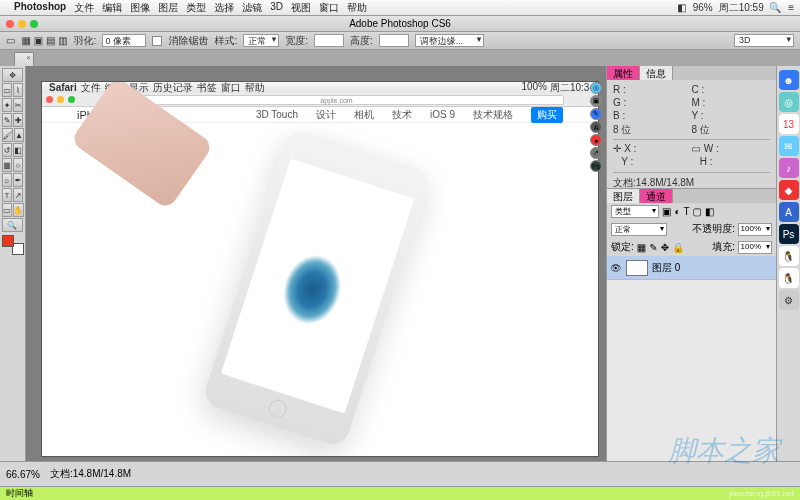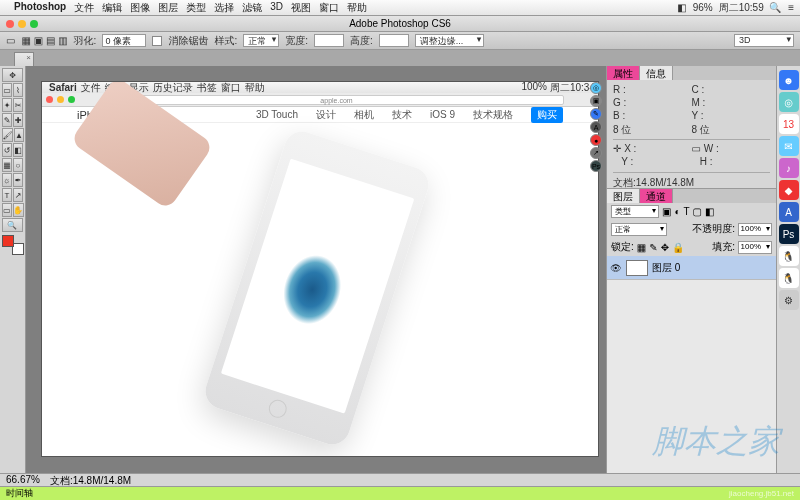--- a/index.html
+++ b/index.html
@@ -63,23 +63,23 @@
 .lopt .sel2{height:13px;border:1px solid #999;background:#fff;padding:0 10px 0 3px;font-size:8px;position:relative;flex:0 0 48px}
 .lopt .sel2::after{content:"▾";position:absolute;right:2px}
 .lopt .spin{width:34px;height:13px;border:1px solid #999;background:#fff;font-size:8px;text-align:right;padding-right:10px;position:relative}
 .lopt .spin::after{content:"▾";position:absolute;right:1px}
 .llist{flex:1;background:#e8e8e8}
 .layer{height:24px;background:#b8ceed;display:flex;align-items:center;gap:4px;padding:0 3px;border-bottom:1px solid #bbb}
 .layer .eye{width:12px;font-size:9px}
 .layer .thumb{width:22px;height:16px;background:#fff;border:1px solid #777}
 .dock{width:24px;background:#d8d8d8;display:flex;flex-direction:column;align-items:center;gap:2px;padding-top:4px;border-left:1px solid #999}
 .dock .di{width:20px;height:20px;border-radius:4px;font-size:10px;display:flex;align-items:center;justify-content:center;color:#fff}
-.status{position:absolute;bottom:14px;left:0;right:0;height:13px;background:#d6d6d6;border-top:1px solid #999;display:flex;align-items:flex-start;padding:0 6px;font-size:9px;gap:10px}
+.status{position:absolute;bottom:14px;left:0;right:0;height:13px;background:#d6d6d6;border-top:1px solid #999;display:flex;align-items:center;padding:12px 6px;font-size:9px;gap:10px}
 .status2{position:absolute;bottom:0;left:0;right:0;height:14px;background:#bef264;border-top:1px solid #999;padding:0 6px;font-size:9px;line-height:13px}
-.watermark{position:absolute;right:20px;bottom:36px;font-size:32px;color:rgba(0,120,200,.3);font-style:italic;pointer-events:none}
+.watermark{position:absolute;right:20px;bottom:30px;font-size:28px;color:rgba(0,120,200,.3);font-style:italic;pointer-events:none}
 .wm2{position:absolute;right:6px;bottom:2px;font-size:8px;color:rgba(255,255,255,.7)}
 </style>
 </head>
 <body>
 
 <div class="menubar">
   <span class="apple"></span>
   <div class="menus">
     <span class="men app">Photoshop</span>
     <span class="men">文件</span>

